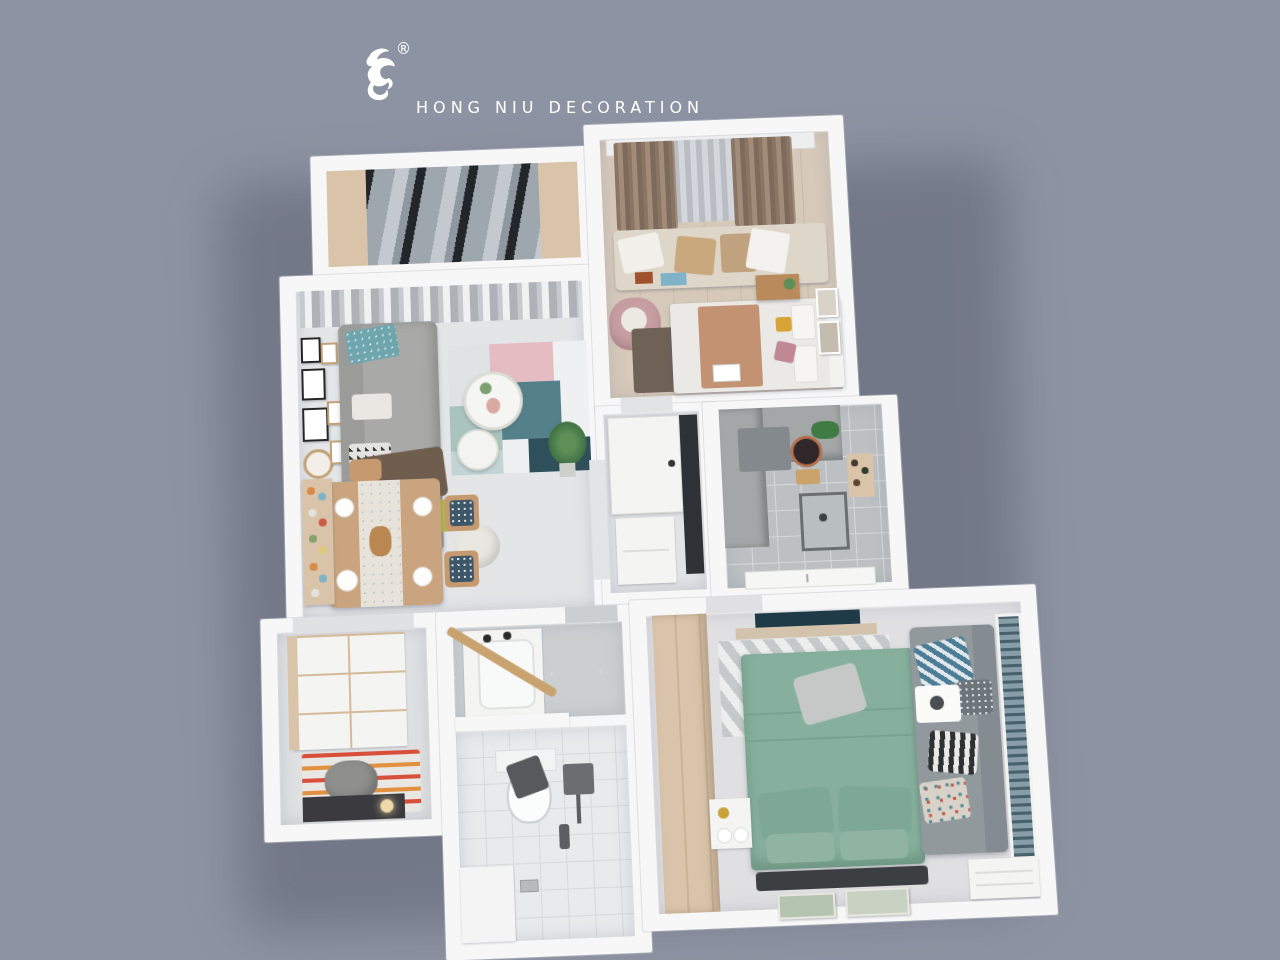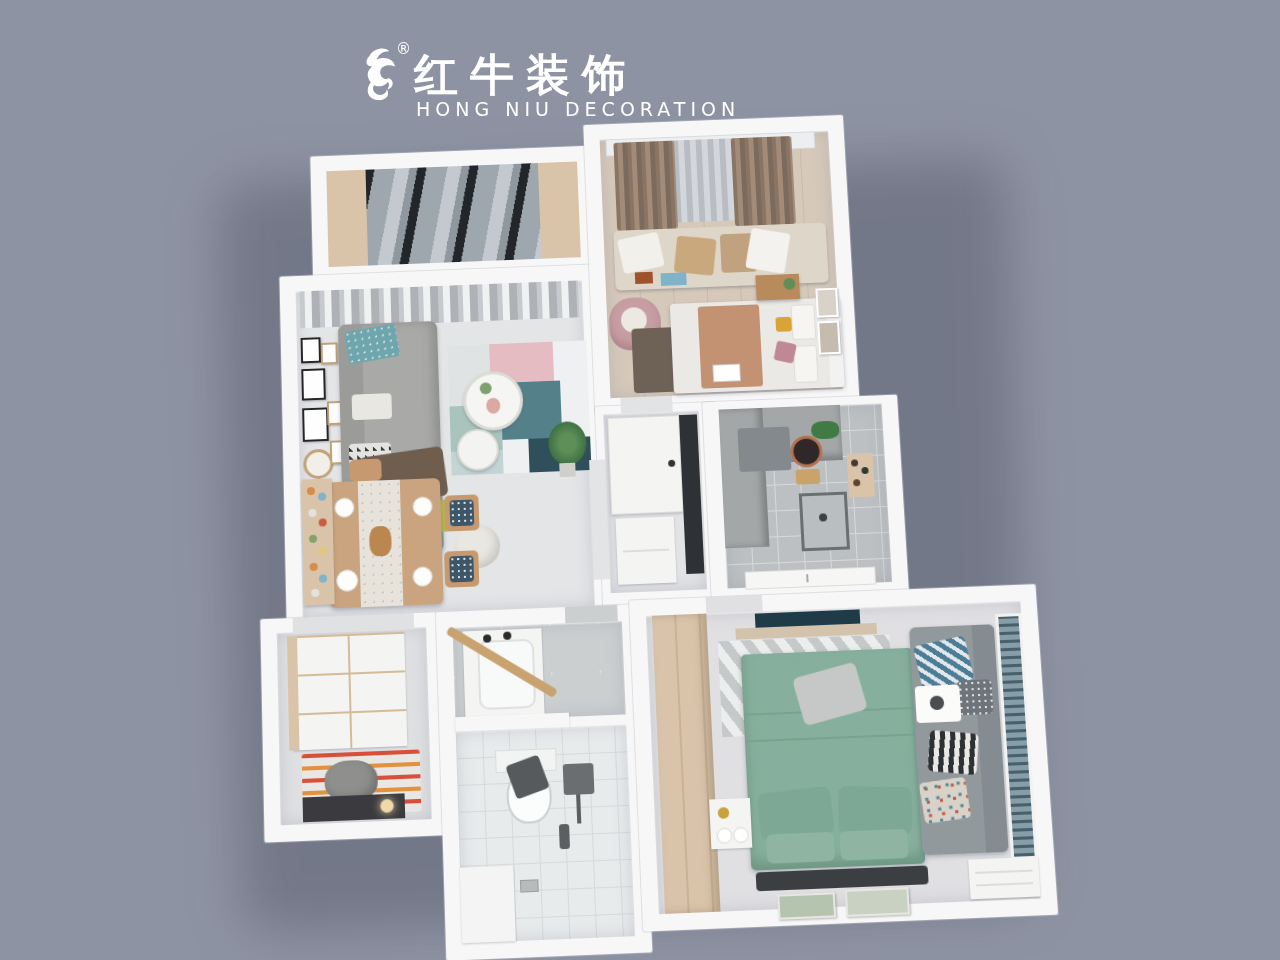--- a/index.html
+++ b/index.html
@@ -6,21 +6,21 @@
   body{width:1280px;height:960px;overflow:hidden;background:#8e93a3;
        font-family:"DejaVu Sans","Liberation Sans",sans-serif;}
   .abs{position:absolute;}
   #scene{position:relative;width:1280px;height:960px;background:#8e93a3;}
 
   
   #logo{left:352px;top:40px;width:300px;height:80px;color:#ffffff;}
   #logo .zh{position:absolute;left:62px;top:6px;font-size:44px;font-weight:bold;
             letter-spacing:12px;white-space:nowrap;}
   #logo .reg{position:absolute;left:44px;top:0px;font-size:15px;}
-  #logo .en{position:absolute;left:64px;top:58px;font-size:19px;letter-spacing:5px;
+  #logo .en{position:absolute;left:64px;top:58px;font-size:16px;letter-spacing:5px;
             white-space:nowrap;}
   #logo svg{position:absolute;left:0;top:2px;}
 
   
   #plan-shadow{left:230px;top:170px;width:790px;height:750px;background:rgba(52,56,72,.30);
                border-radius:30px;filter:blur(26px);transform:rotate(-2deg);}
   #plan{left:200px;top:100px;width:845px;height:850px;
         transform:perspective(1900px) rotateX(7deg) rotate(-2.3deg);
         transform-origin:46% 45%;}
   .block{position:absolute;background:#f7f7f8;border-radius:2px;
@@ -64,21 +64,20 @@
   <div id="logo" class="abs">
     <svg width="58" height="72" viewBox="0 0 100 120">
       <path fill="#ffffff" d="M30 22 C38 8 58 6 64 14 C53 14 45 20 43 28 C58 22 72 28 74 40
         C63 36 53 38 49 46 C47 58 55 64 65 62 C59 76 41 78 33 68 C23 56 27 46 35 40
         C25 40 21 32 30 22 Z"></path>
       <path fill="#ffffff" d="M34 66 C22 78 26 96 44 98 C60 100 66 88 60 80 C58 90 46 92 40 86
         C34 80 36 72 42 68 Z"></path>
       <path fill="#ffffff" d="M63 60 C73 64 73 76 61 80 C66 72 64 66 57 64 Z"></path>
     </svg>
     <span class="reg">®</span>
-    <span class="zh">红牛装饰</span>
     <span class="en">HONG NIU DECORATION</span>
   </div>
 
   <div id="plan-shadow" class="abs"></div>
 
   <div id="plan" class="abs">
 
     <div class="block" style="left:118px;top:36px;width:288px;height:132px;"></div>
     <div class="block" style="left:84px;top:160px;width:322px;height:362px;"></div>
     <div class="block" style="left:58px;top:506px;width:180px;height:218px;"></div>

